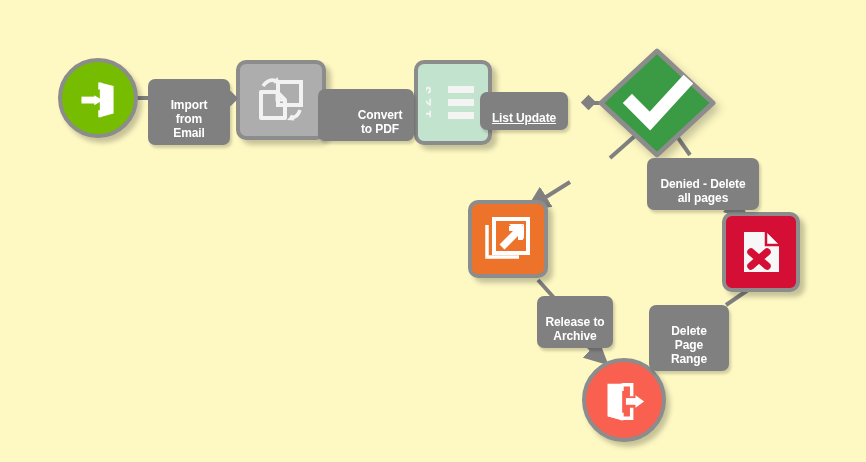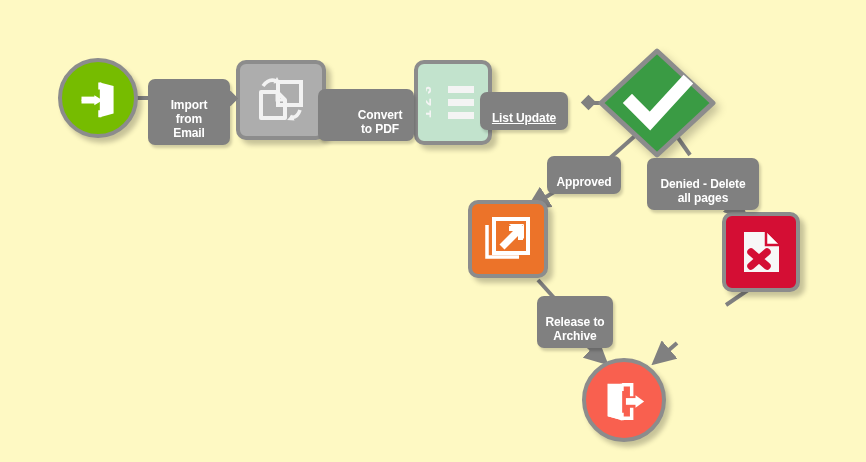--- a/index.html
+++ b/index.html
@@ -200,28 +200,29 @@
 
   <div class="edge-label" style="left:318px; top:89px; width:96px;padding-left:36px;">
     <span>Convert to PDF</span>
   </div>
 
   <div class="edge-label" style="left:480px; top:92px; width:88px;text-decoration:underline;">
     <span>List Update</span>
   </div>
   <div class="tail" style="left:583px; top:97px;"></div>
 
-  <div class="edge-label" style="left:547px; top:156px; width:74px;">
-    <span>Approved</span>
-  </div>
 
   <div class="edge-label" style="left:647px; top:158px; width:112px;">
     <span>Denied - Delete
 all pages</span>
   </div>
 
   <div class="edge-label" style="left:537px; top:296px; width:76px;text-align:center;">
     <span>Release to
 Archive</span>
   </div>
 
+  <div class="edge-label" style="left:649px; top:305px; width:80px;">
+    <span>Delete Page
+Range</span>
+  </div>
 
 </div>
 
 </body></html>

